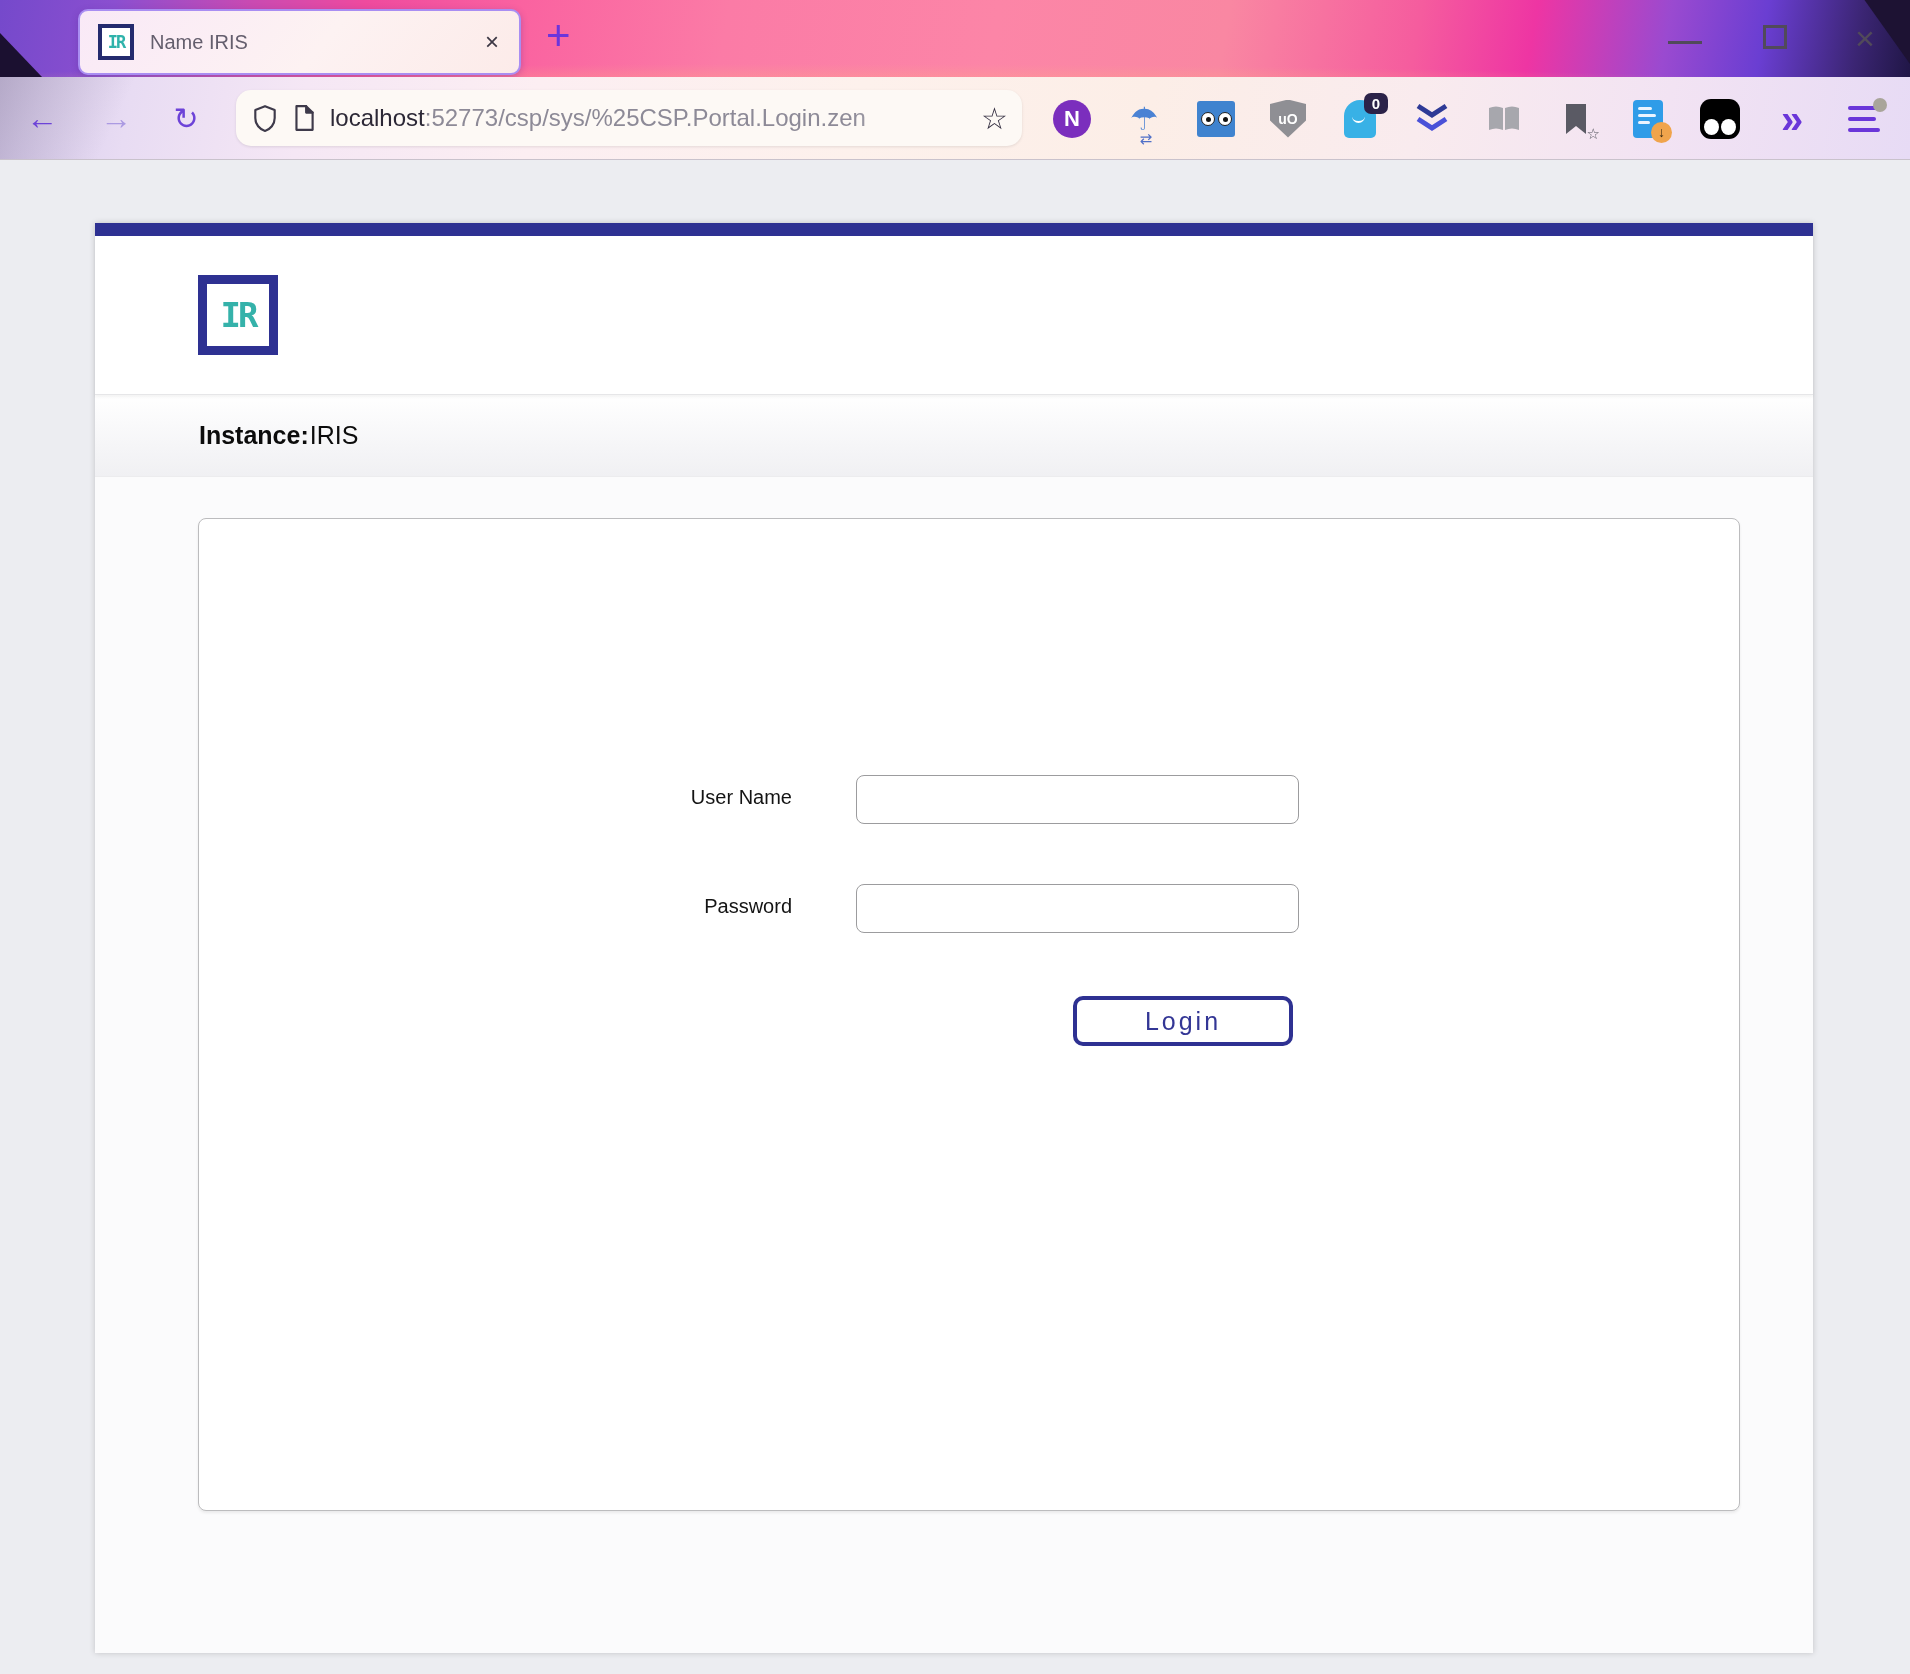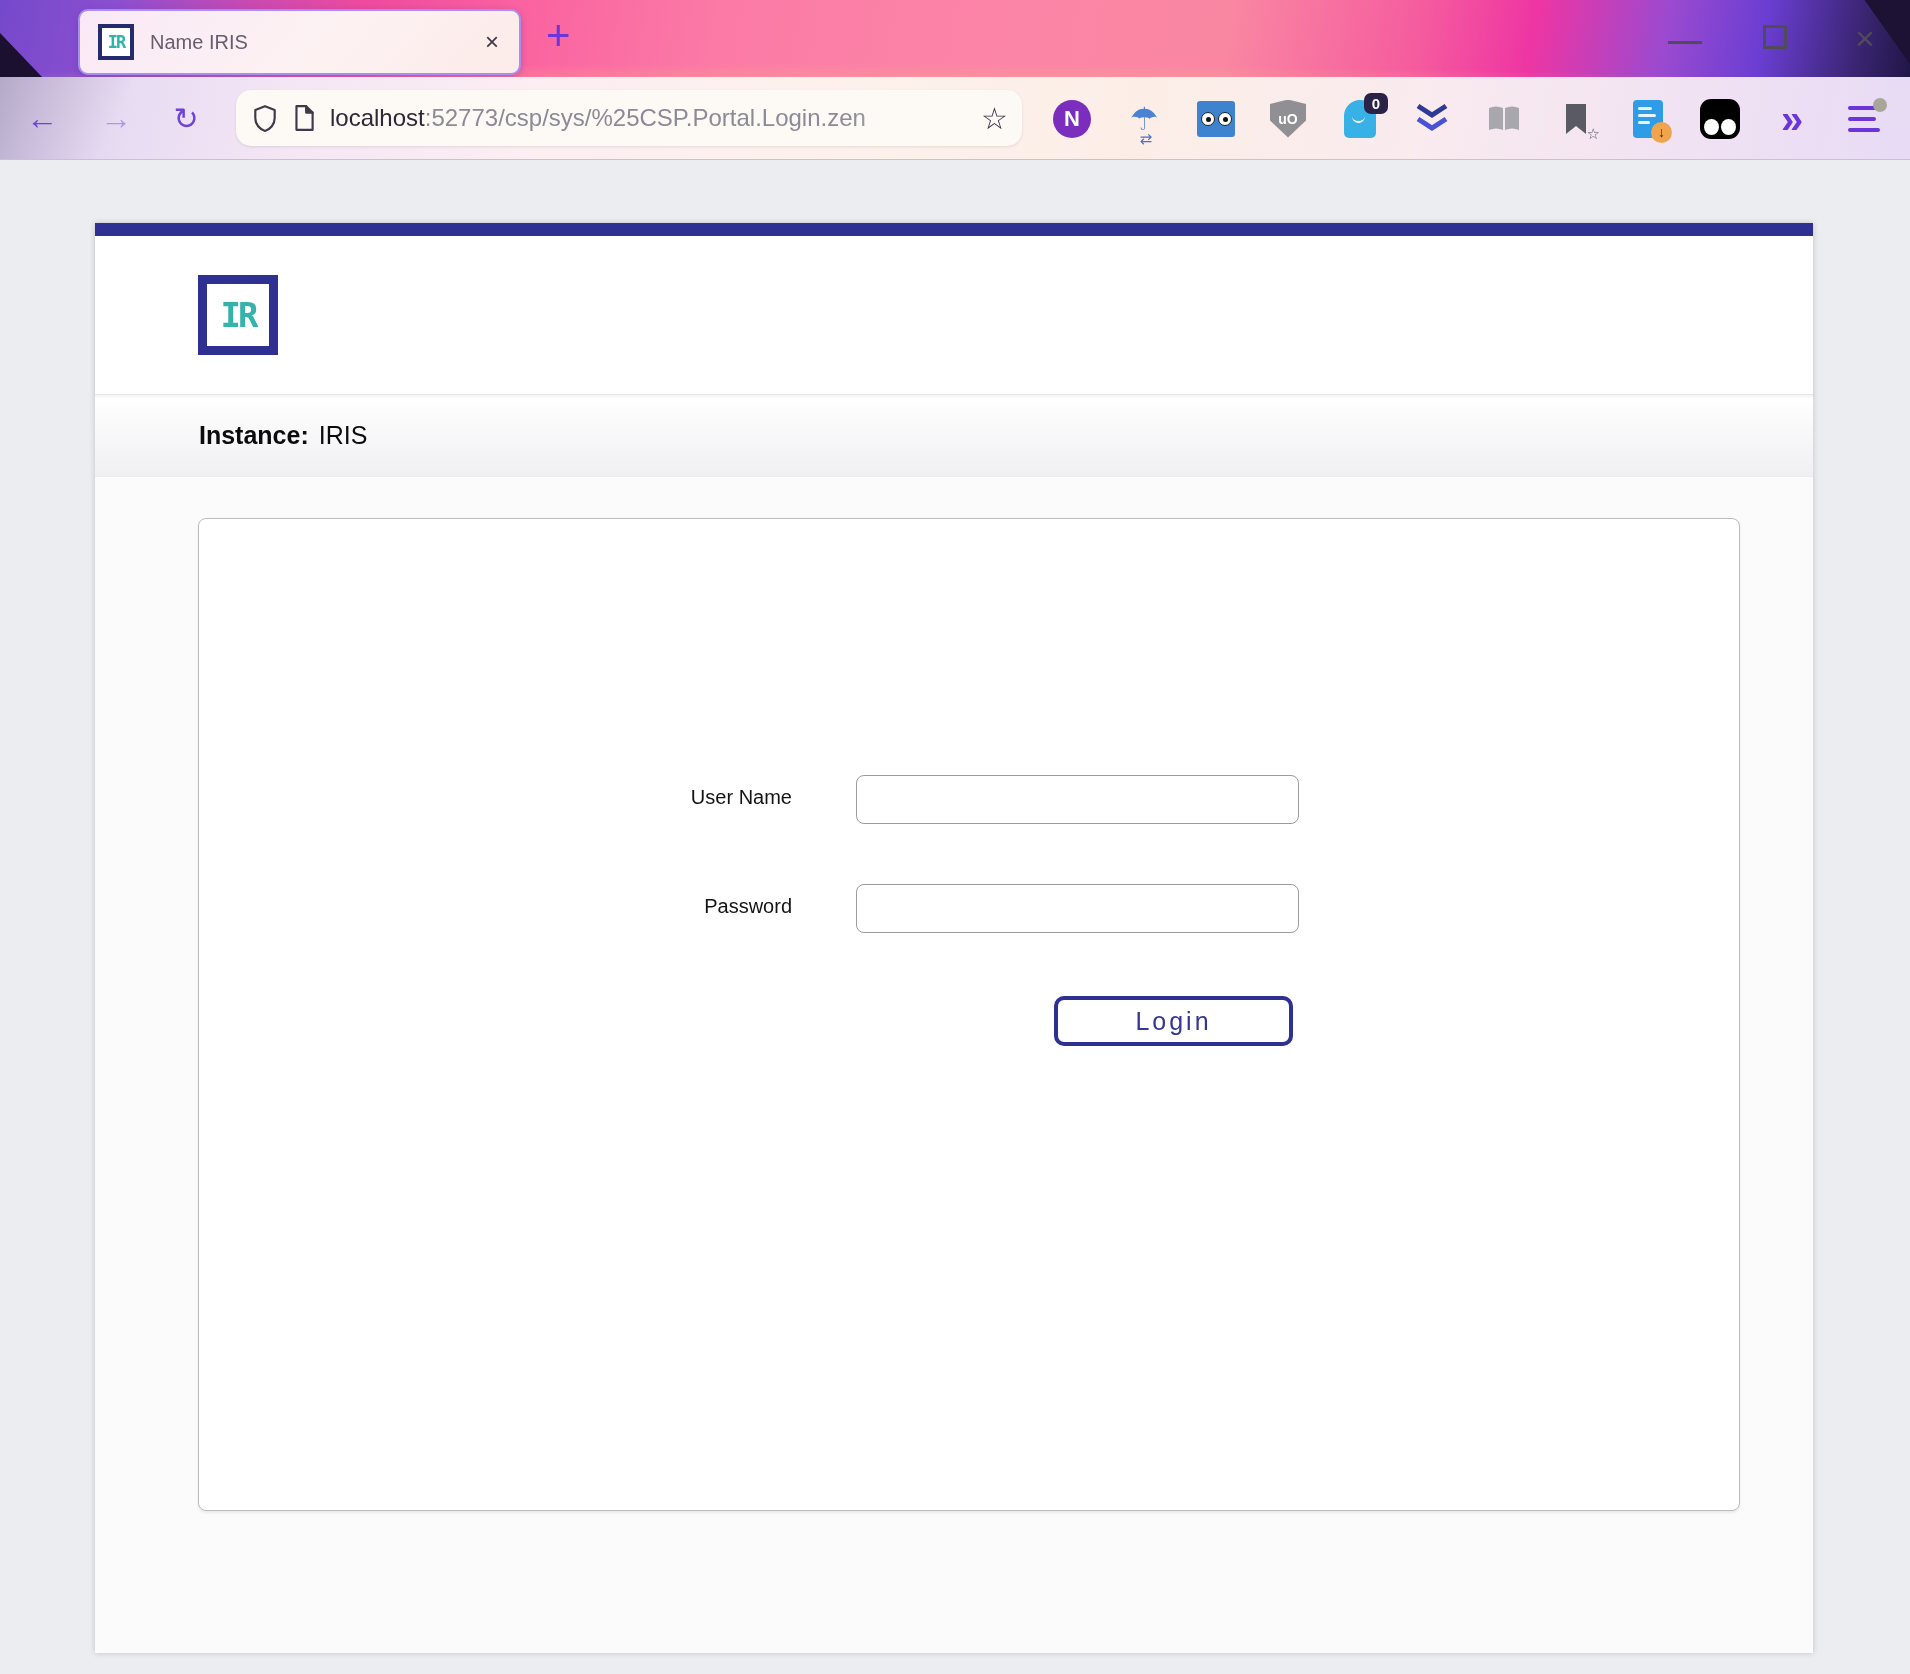--- a/index.html
+++ b/index.html
@@ -93,33 +93,33 @@
   .content { height:1513px; background:#ecedf1; padding-top:63px; }
   .card { width:1718px; margin-left:95px; height:1430px; background:#fbfbfc; box-shadow:0 0 6px rgba(0,0,0,.18); }
   .card-topbar { height:13px; background:#2e3192; }
   .card-header { height:159px; background:#fff; display:flex; align-items:center; padding-left:103px;
     border-bottom:1px solid #e6e6e8; box-shadow:0 2px 3px rgba(0,0,0,.05); position:relative; z-index:2; }
   .logo { width:80px; height:80px; border:9px solid #2e3192; background:#fff; display:flex; align-items:center; justify-content:center; }
   .logo span { font-family:"DejaVu Sans Mono", monospace; font-weight:bold; font-size:34px; color:#35b2aa; letter-spacing:-3px; }
   .instance-bar { height:82px; background:linear-gradient(#ffffff,#f0f0f3); border-bottom:1px solid #ececee;
     display:flex; align-items:center; padding-left:104px; font-size:25px; color:#0c0c0c; }
   .instance-bar b { font-weight:bold; }
-  .instance-bar .val { margin-left:10px; font-weight:normal; }
+  .instance-bar .val { margin-left:1px; font-weight:normal; }
   .card-body { position:relative; height:1175px; background:#fbfbfc; }
 
   .form-box { position:absolute; left:103px; top:41px; width:1542px; height:993px; background:#fff;
     border:1px solid #bcbcbe; border-radius:8px; box-shadow:0 2px 3px rgba(0,0,0,.07); }
   .field-label { position:absolute; width:240px; text-align:right; font-size:20px; color:#141414; }
   .lbl-user { left:353px; top:267px; }
   .lbl-pass { left:353px; top:376px; }
   .text-input { position:absolute; left:657px; width:443px; height:49px; border:1px solid #9c9c9e; border-radius:8px;
     background:#fff; font-size:24px; padding:0 12px; color:#222; outline:none; }
   .inp-user { top:256px; }
   .inp-pass { top:365px; }
-  .login-btn { position:absolute; left:855px; top:477px; width:239px; height:50px; background:#fff;
+  .login-btn { position:absolute; left:874px; top:477px; width:220px; height:50px; background:#fff;
     border:4px solid #2e3192; border-radius:10px; color:#333695; font-size:25px; letter-spacing:3px;
     display:flex; align-items:center; justify-content:center; cursor:pointer; font-family:"Liberation Sans", sans-serif; }
 </style>
 </head>
 <body>
 
 <div class="titlebar">
   <div class="corner-tl"></div>
   <div class="corner-tr"></div>
 

